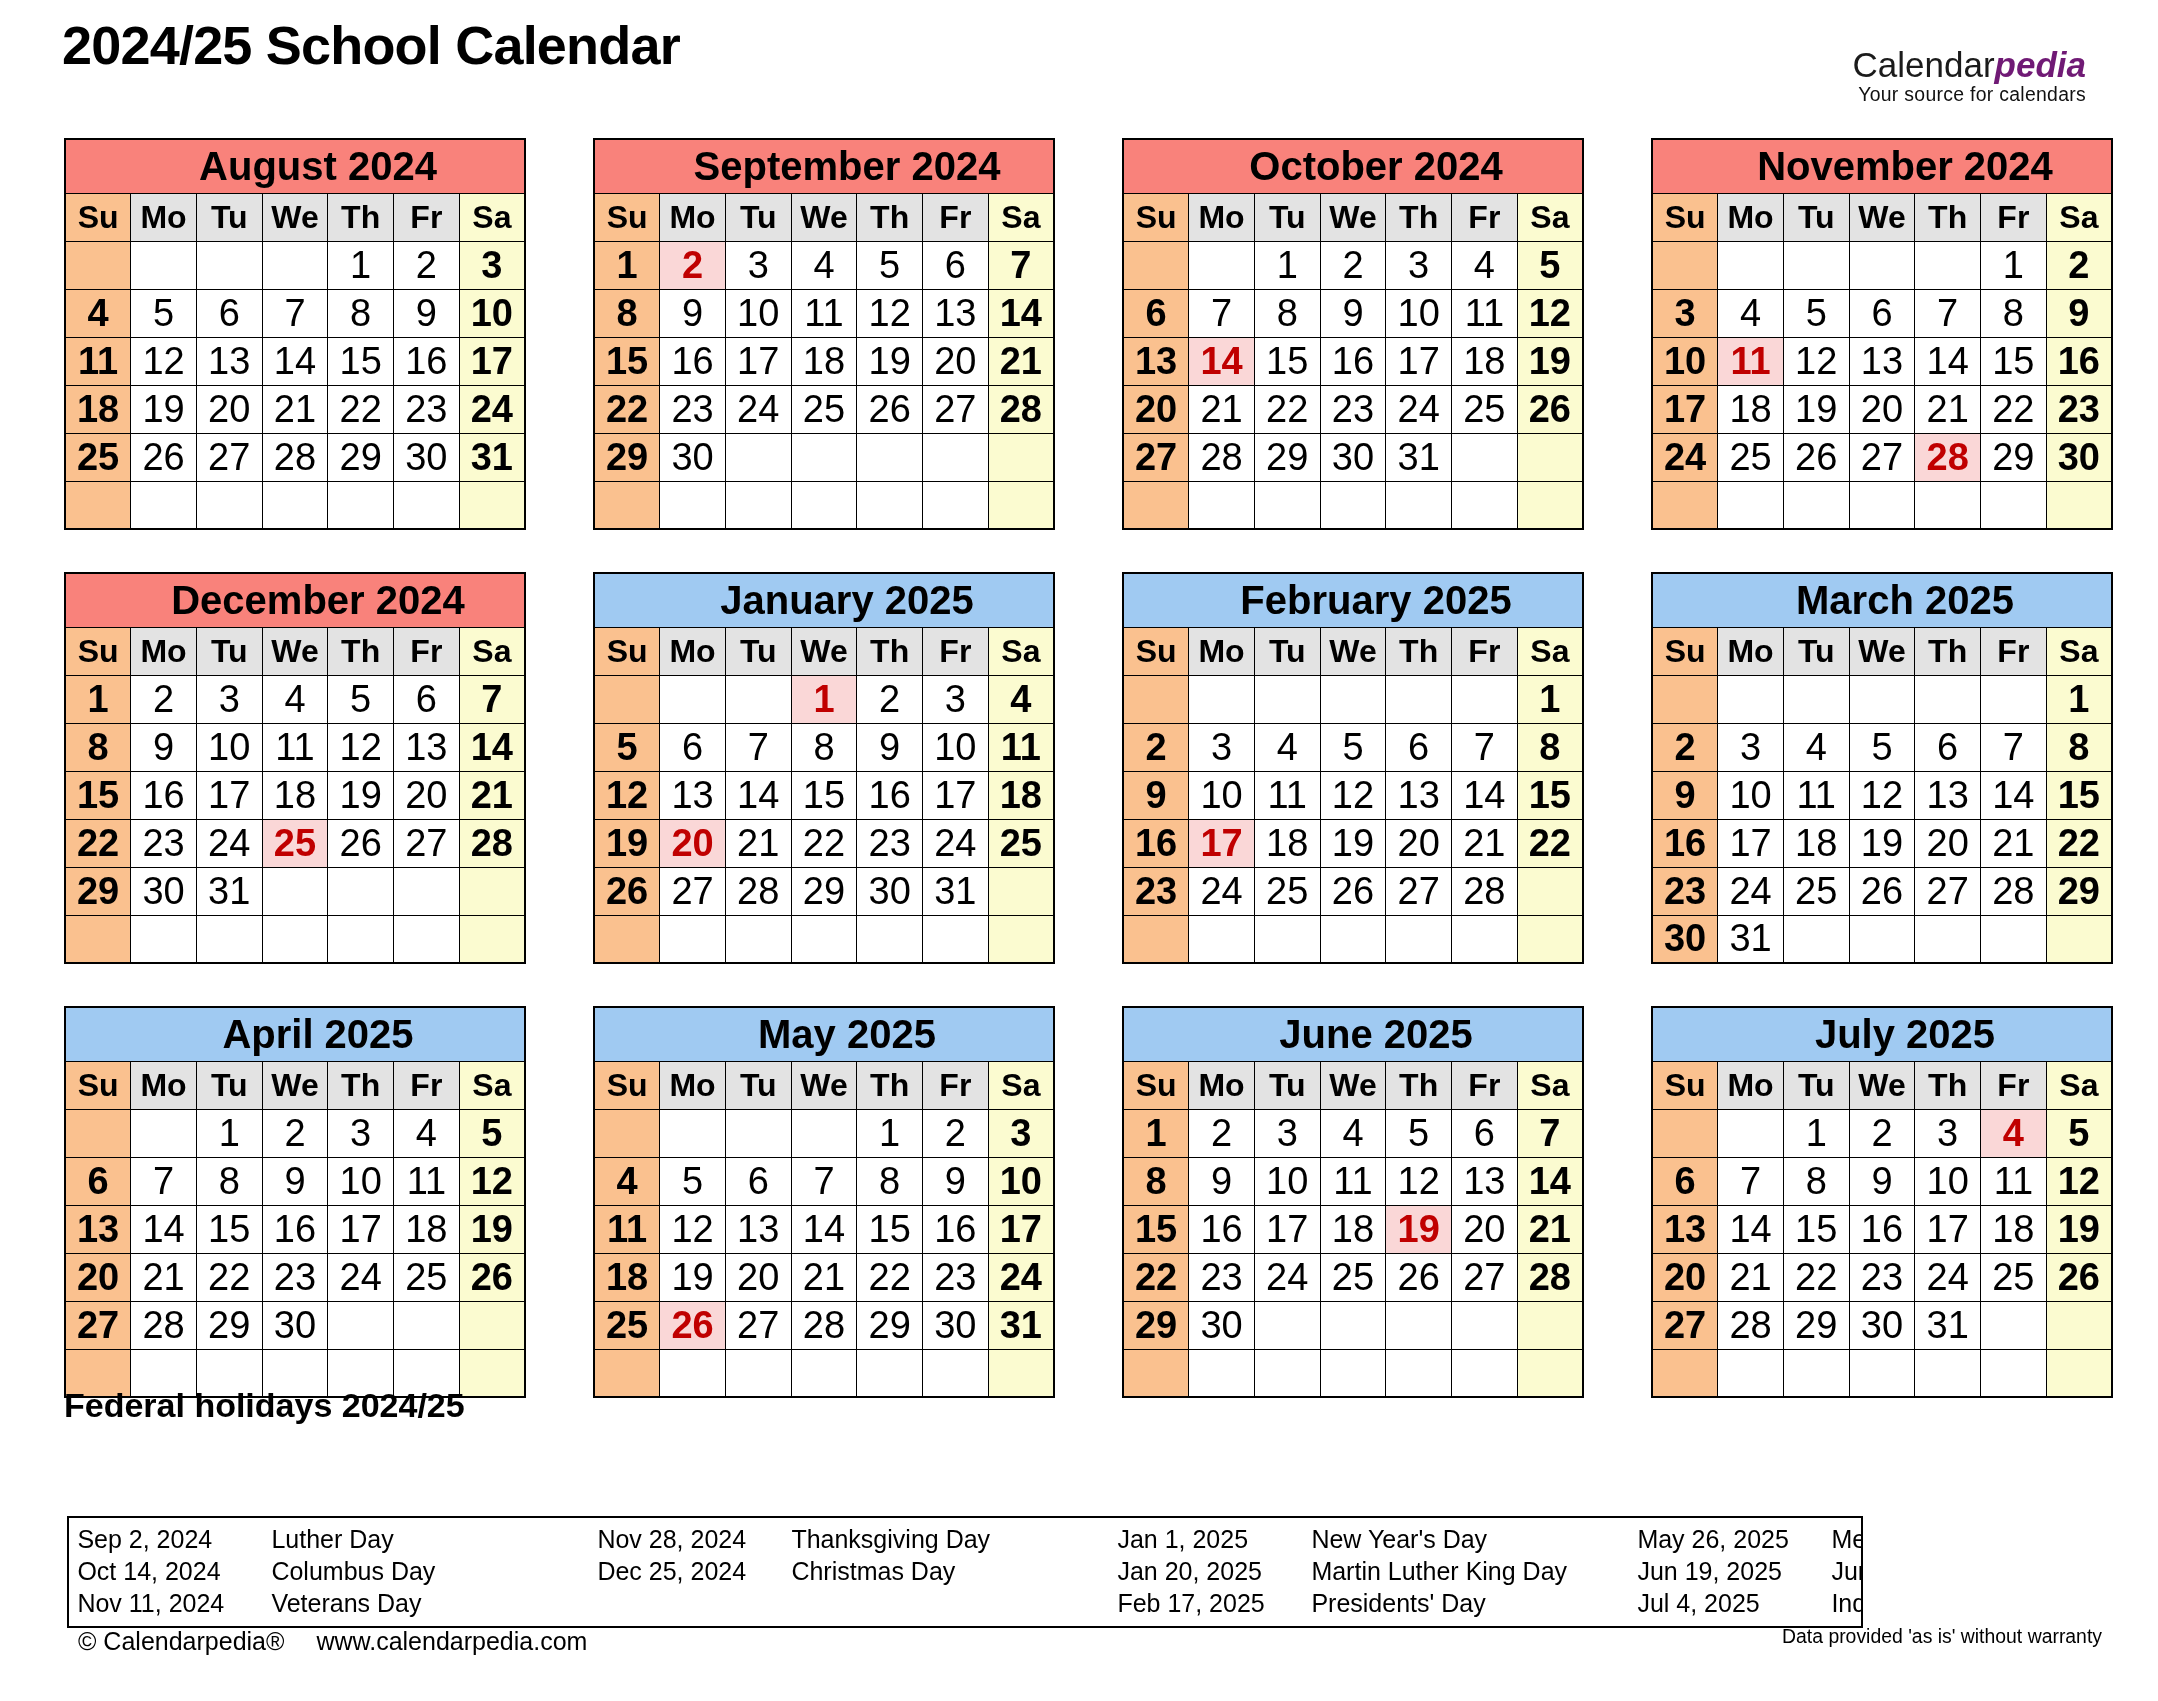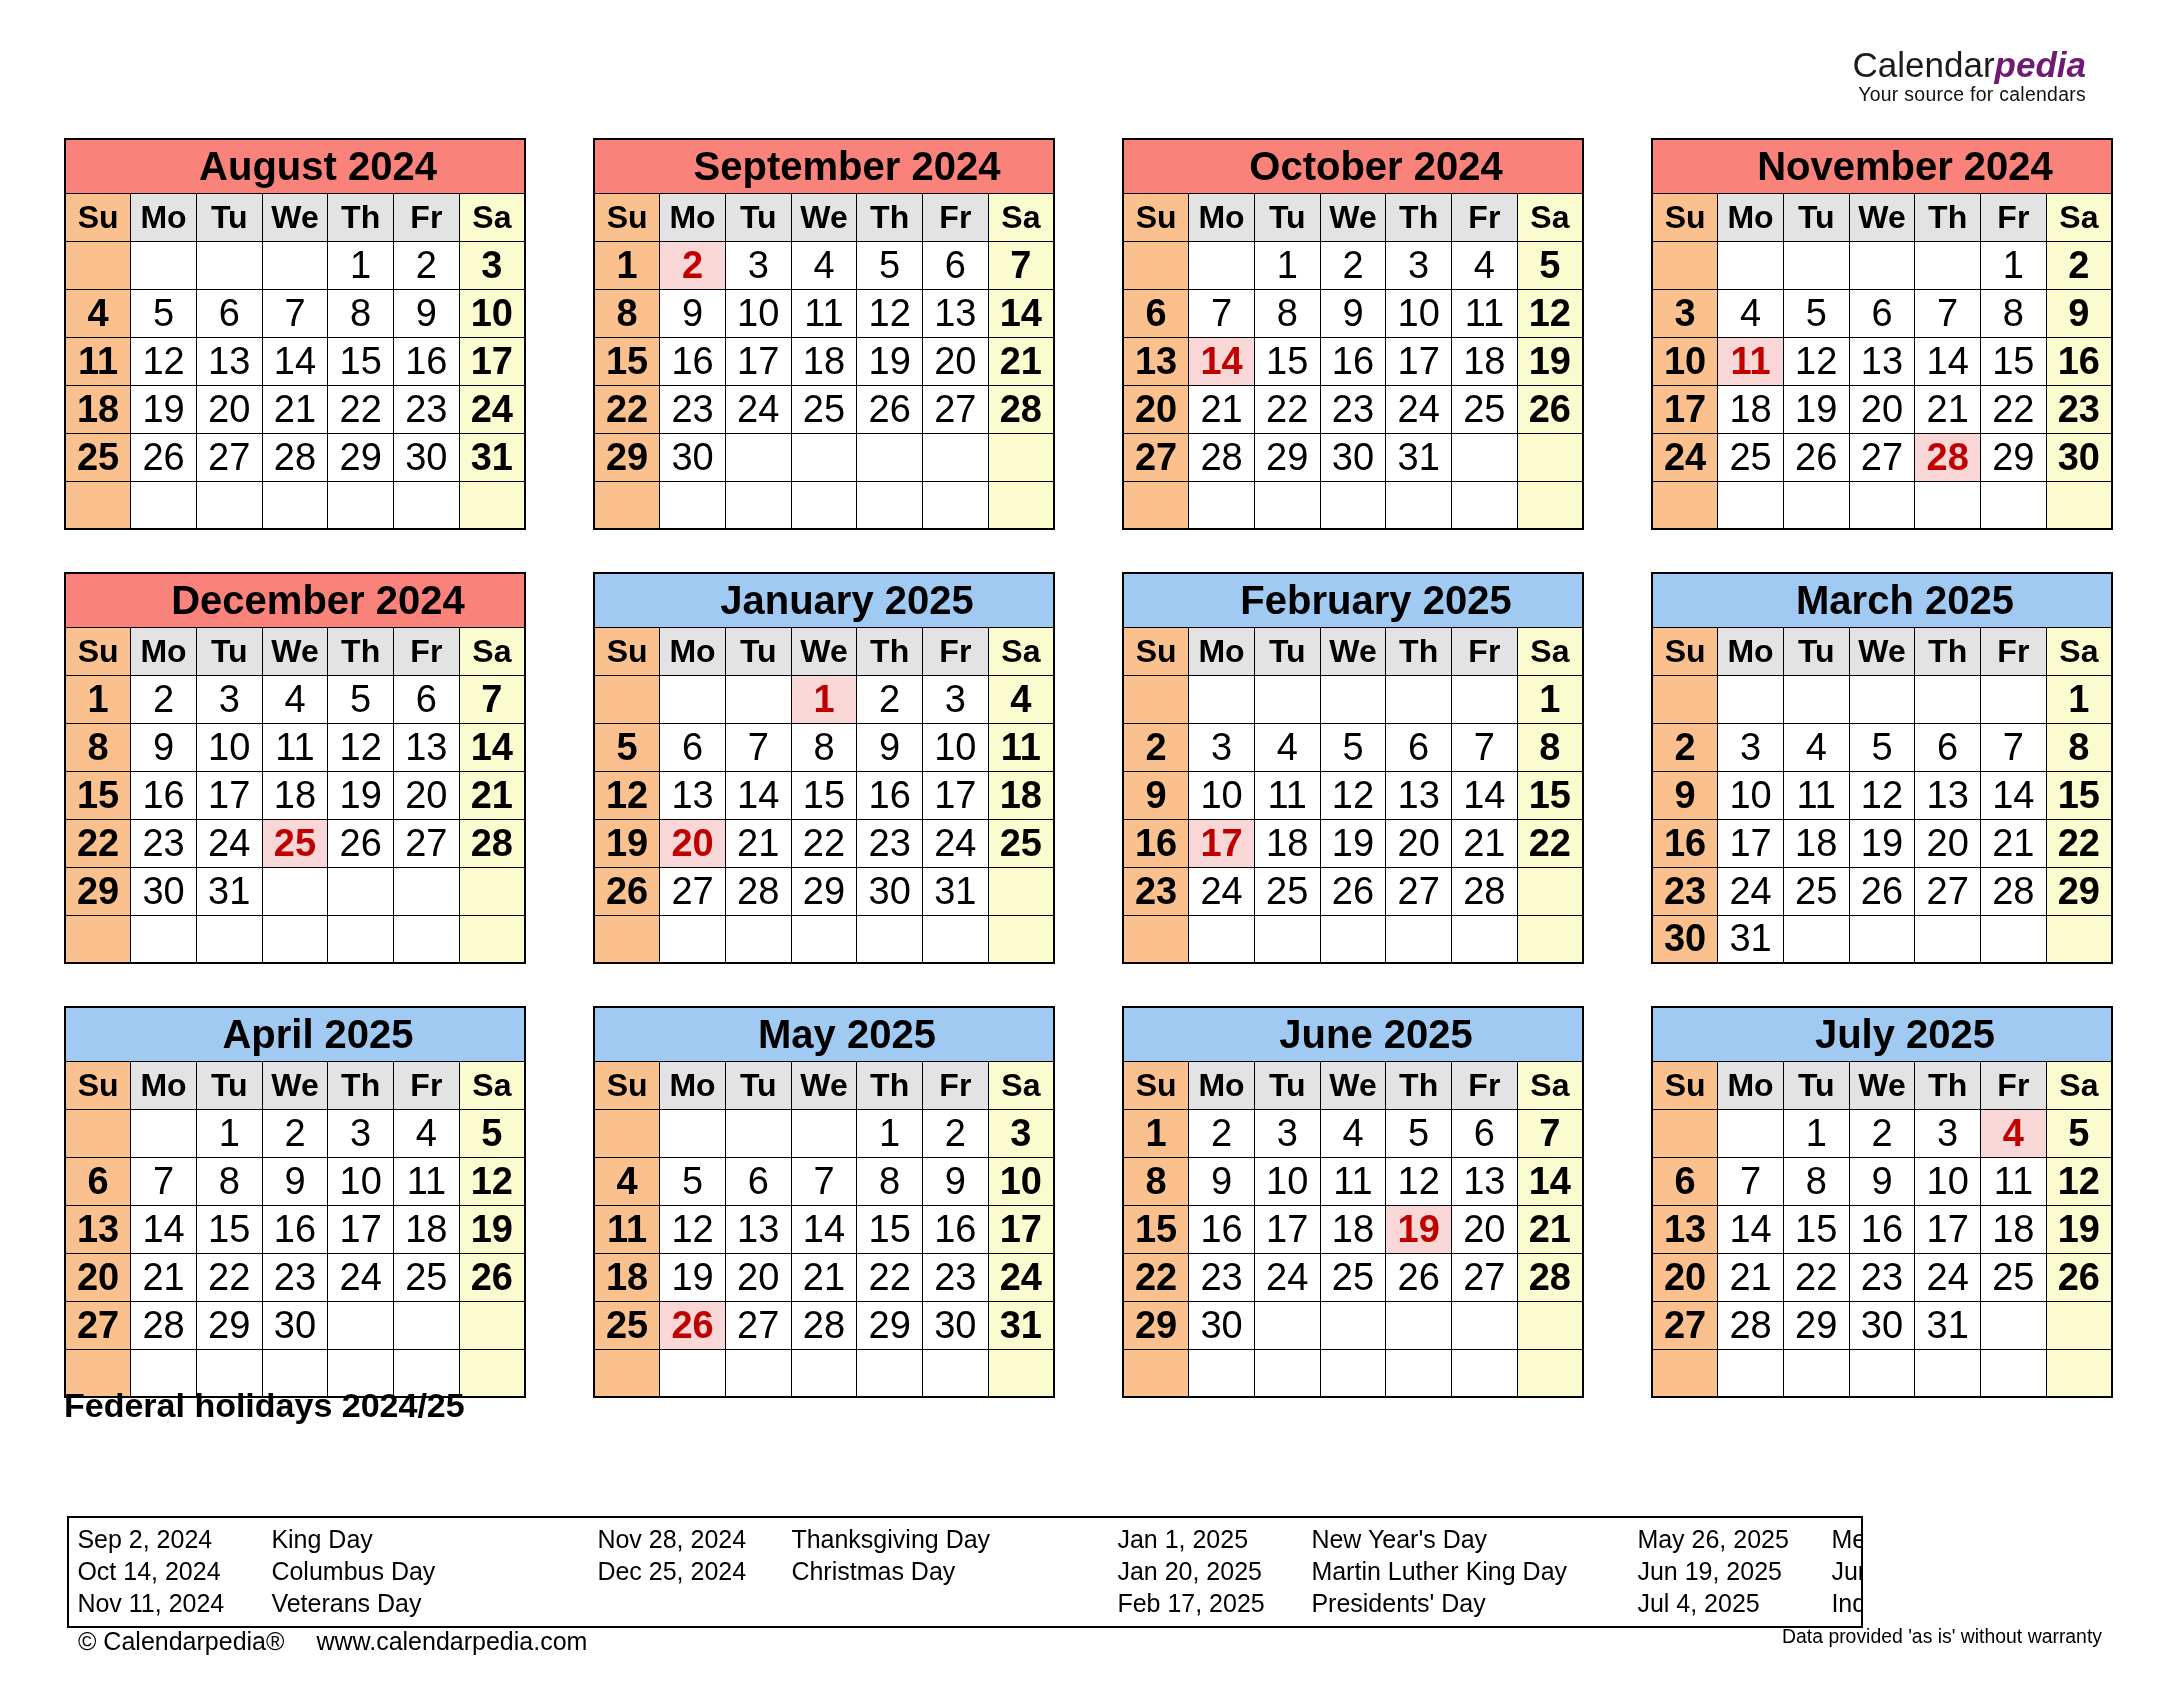--- a/index.html
+++ b/index.html
@@ -50,20 +50,21 @@
     position: absolute; left: 78px; top: 1627px;
     font-size: 25px; display: flex; gap: 32px; white-space: nowrap;
   }
   .disclaimer { position: absolute; right: 57px; top: 1625px; font-size: 19.4px; white-space: nowrap; }
 </style>
 </head>
 <body>
 
 <div class="page">
 
+  <h1 class="page-title">2024/25 School Calendar</h1>
 
   <div class="logo">
     <div class="brand"><span>Calendar</span><span class="pedia">pedia</span></div>
     <div class="tagline">Your source for calendars</div>
   </div>
 
   <div class="months">
       <table class="month y2024">
         <tbody>
           <tr>
@@ -903,21 +904,21 @@
             <td class="day sa"></td>
           </tr>
         </tbody>
       </table>
     </div>
 
   <div class="fed-title">Federal holidays 2024/25</div>
 
   <div class="fed-box">
       <div class="cell">Sep 2, 2024</div>
-      <div class="cell">King Day</div>
+      <div class="cell">Luther Day</div>
       <div class="cell">Nov 28, 2024</div>
       <div class="cell">Thanksgiving Day</div>
       <div class="cell">Jan 1, 2025</div>
       <div class="cell">New Year's Day</div>
       <div class="cell">May 26, 2025</div>
       <div class="cell">Memorial Day</div>
       <div class="cell">Oct 14, 2024</div>
       <div class="cell">Columbus Day</div>
       <div class="cell">Dec 25, 2024</div>
       <div class="cell">Christmas Day</div>

